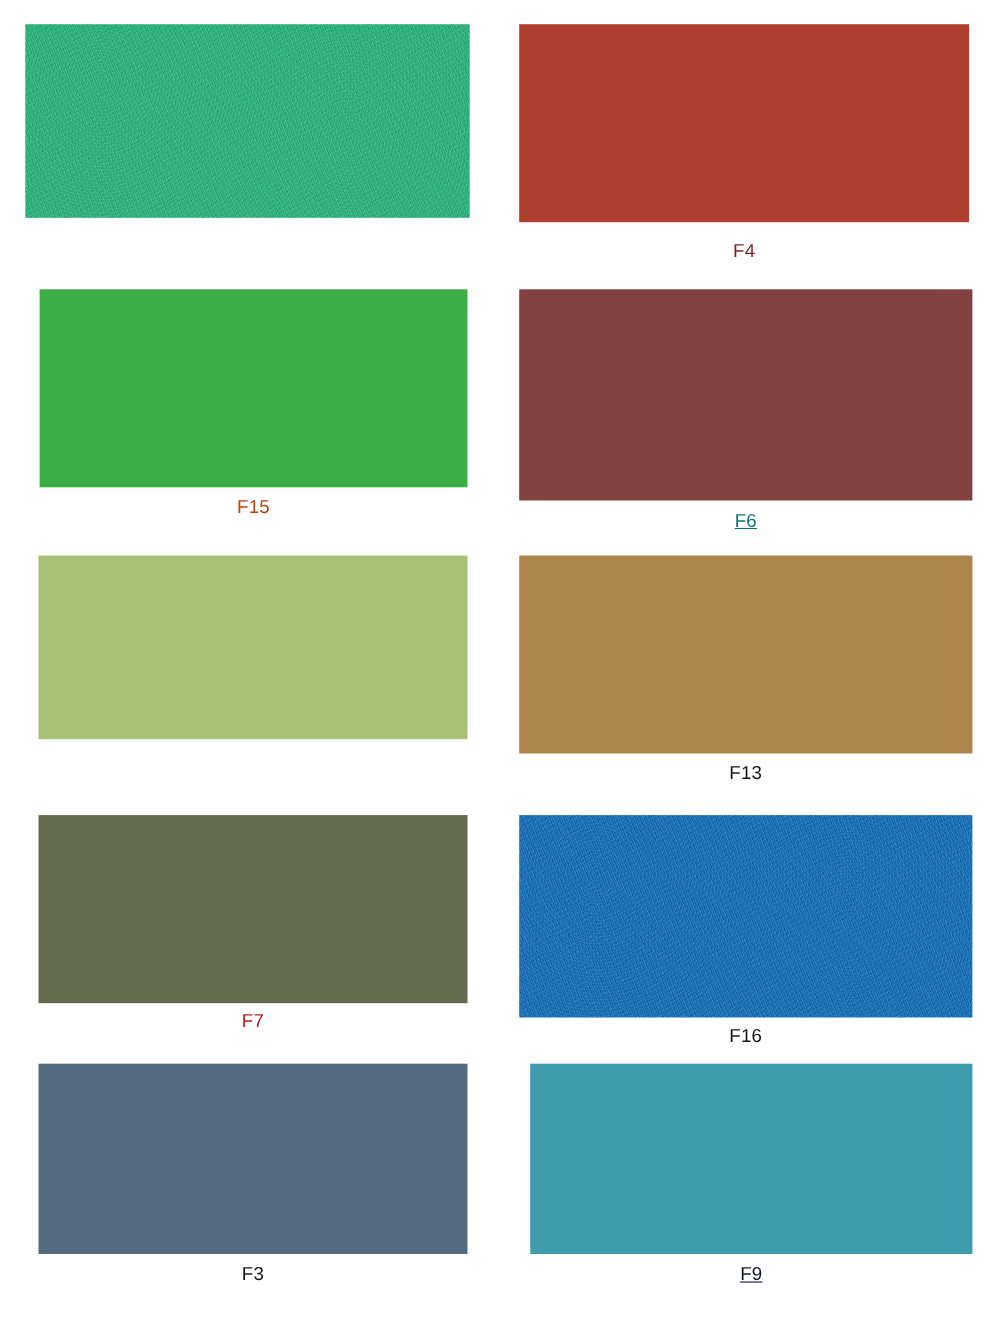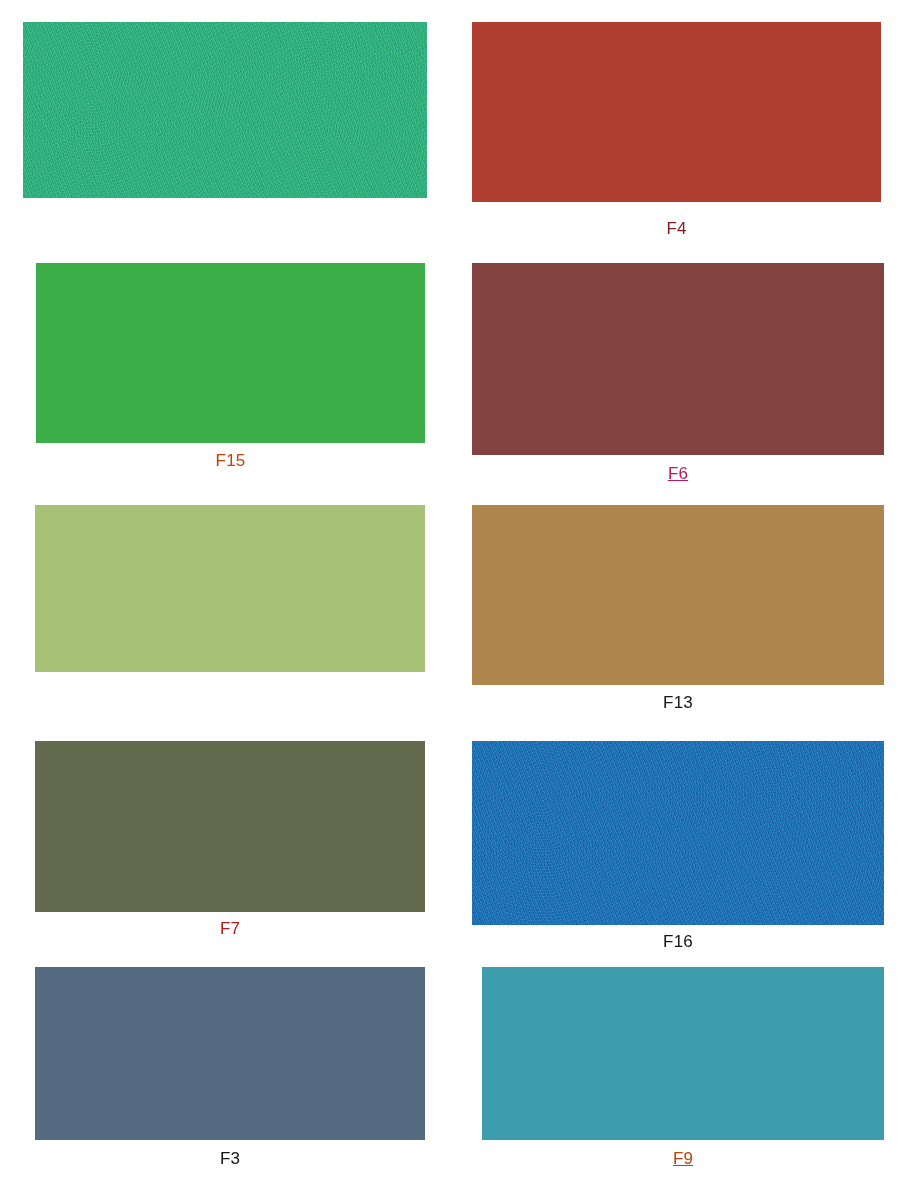--- a/index.html
+++ b/index.html
@@ -115,21 +115,21 @@
       <div class="swatch-patch" title="#b03e2f" style="background: rgb(176, 62, 47);"></div>
     </div>
     <div class="swatch-label" style="left: 472px; width: 409px; top: 220px; color: #7f1d1d;">F4</div>
     <div class="swatch-cell" style="left: 36px; top: 263px; width: 389px; height: 180px;">
       <div class="swatch-patch" title="#3bae48" style="background: rgb(59, 174, 72);"></div>
     </div>
     <div class="swatch-label" style="left: 36px; width: 389px; top: 452px; color: #c2410c;">F15</div>
     <div class="swatch-cell" style="left: 472px; top: 263px; width: 412px; height: 192px;">
       <div class="swatch-patch" title="#82423f" style="background: rgb(130, 66, 63);"></div>
     </div>
-    <div class="swatch-label" style="left: 472px; width: 412px; top: 465px; color: #be185d; text-decoration: underline;">F6</div>
+    <div class="swatch-label" style="left: 472px; width: 412px; top: 465px; color: #0f766e; text-decoration: underline;">F6</div>
     <div class="swatch-cell" style="left: 35px; top: 505px; width: 390px; height: 167px;">
       <div class="swatch-patch" title="#a7c276" style="background: rgb(167, 194, 118);"></div>
     </div>
     <div class="swatch-cell" style="left: 472px; top: 505px; width: 412px; height: 180px;">
       <div class="swatch-patch" title="#ae854d" style="background: rgb(174, 133, 77);"></div>
     </div>
     <div class="swatch-label" style="left: 472px; width: 412px; top: 694px; color: rgb(22, 22, 22);">F13</div>
     <div class="swatch-cell" style="left: 35px; top: 741px; width: 390px; height: 171px;">
       <div class="swatch-patch" title="#646a4e" style="background: rgb(100, 106, 78);"></div>
     </div>
@@ -138,14 +138,14 @@
       <div class="swatch-patch textured" title="#1e70b4" style="background: rgb(30, 112, 180);"></div>
     </div>
     <div class="swatch-label" style="left: 472px; width: 412px; top: 933px; color: rgb(22, 22, 22);">F16</div>
     <div class="swatch-cell" style="left: 35px; top: 967px; width: 390px; height: 173px;">
       <div class="swatch-patch" title="#546a80" style="background: rgb(84, 106, 128);"></div>
     </div>
     <div class="swatch-label" style="left: 35px; width: 390px; top: 1150px; color: rgb(22, 22, 22);">F3</div>
     <div class="swatch-cell" style="left: 482px; top: 967px; width: 402px; height: 173px;">
       <div class="swatch-patch" title="#3d9dad" style="background: rgb(61, 157, 173);"></div>
     </div>
-    <div class="swatch-label" style="left: 482px; width: 402px; top: 1150px; color: #c2410c; text-decoration: underline;">F9</div>
+    <div class="swatch-label" style="left: 482px; width: 402px; top: 1150px; color: #0f172a; text-decoration: underline;">F9</div>
   </div>
 
 </body></html>

